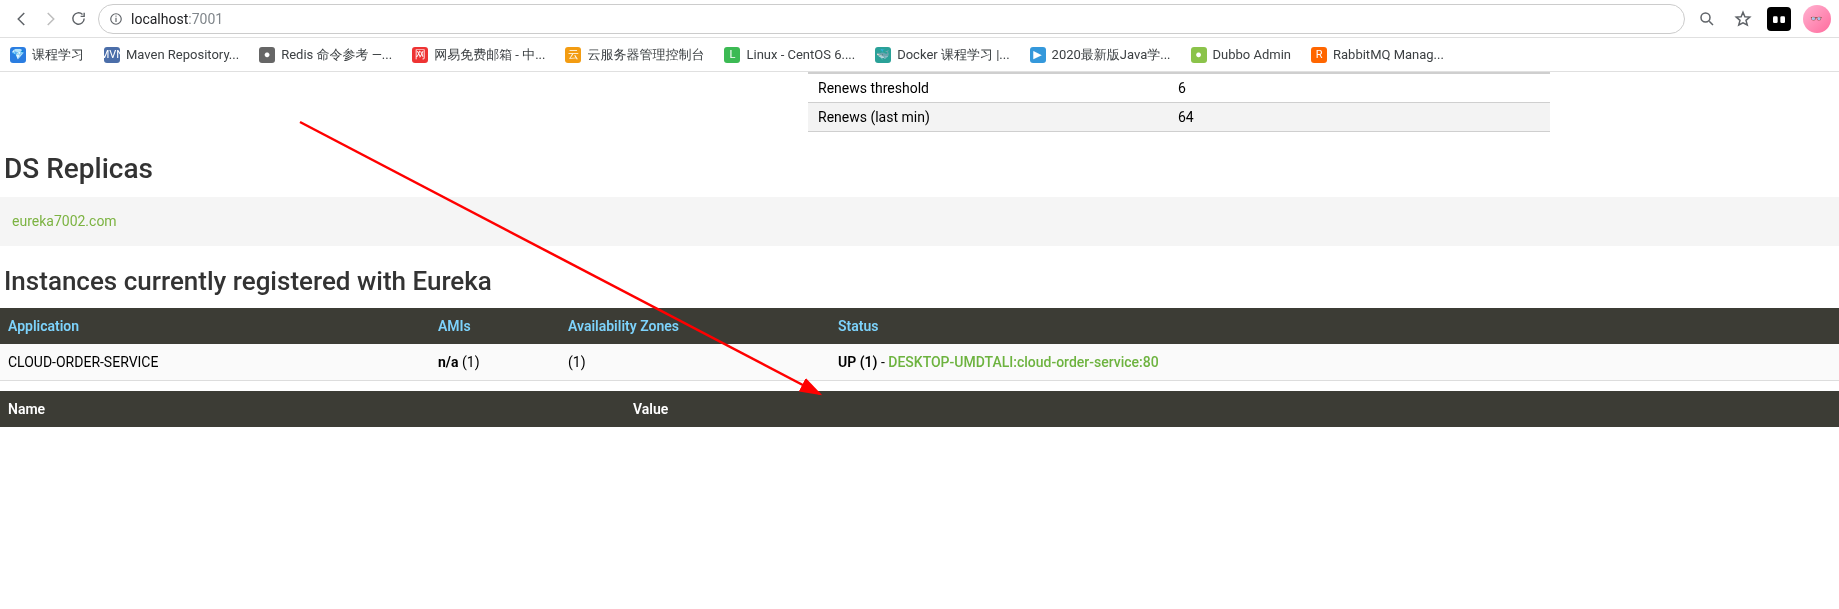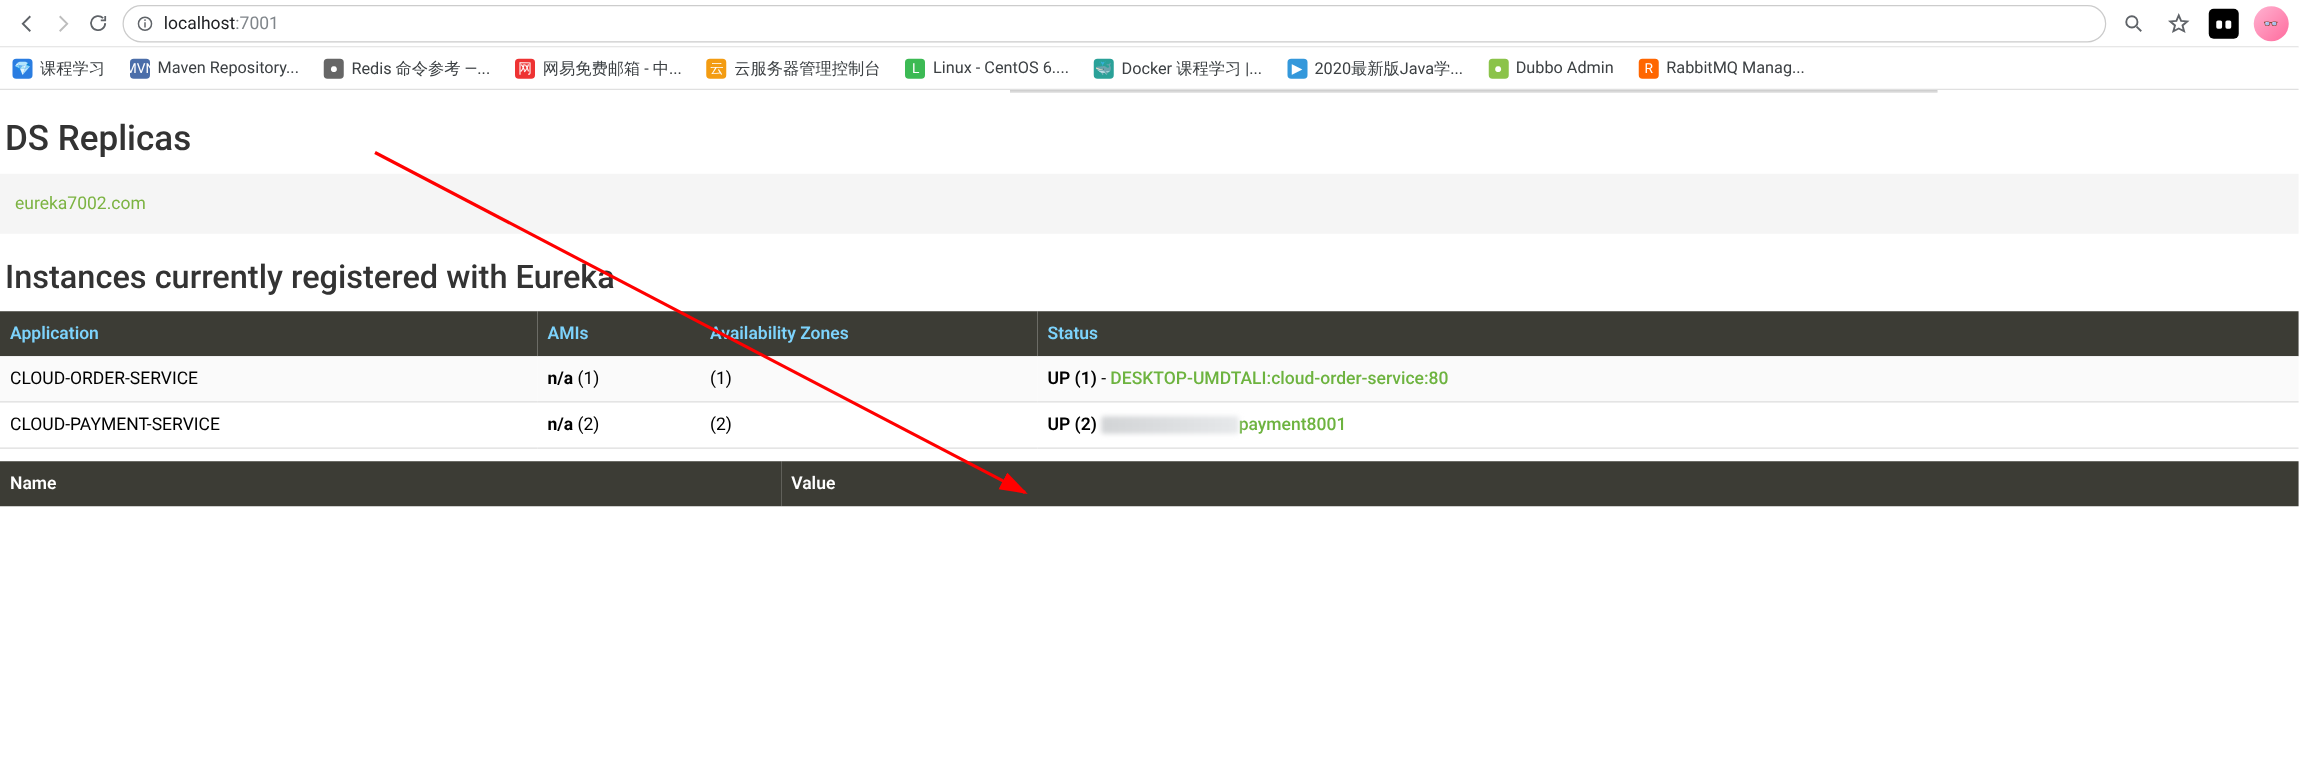--- a/index.html
+++ b/index.html
@@ -311,20 +311,28 @@
     <defs>
       <marker id="ah" markerWidth="10" markerHeight="10" refX="8" refY="3" orient="auto">
         <path d="M0,0 L9,3 L0,6 z" fill="#ff0000"></path>
       </marker>
     </defs>
     <line x1="300" y1="50" x2="820" y2="322" stroke="#ff0000" stroke-width="2.5" marker-end="url(#ah)"></line>
   </svg>
 
   <div class="top-info-table" id="top-info-table">
       <div class="row">
+      </div>
+      <div class="row">
+        <div class="k">Renews threshold</div>
+        <div class="v">6</div>
+      </div>
+      <div class="row">
+        <div class="k">Renews (last min)</div>
+        <div class="v">64</div>
       </div>
     </div>
 
   <h1 class="section">DS Replicas</h1>
   <div class="replica-area">
     <a class="replica-link">eureka7002.com</a>
   </div>
 
   <h1 class="section sub">Instances currently registered with Eureka</h1>
 
@@ -337,26 +345,20 @@
         <th>Status</th>
       </tr>
     </thead>
     <tbody id="inst-body">
         <tr>
           <td>CLOUD-ORDER-SERVICE</td>
           <td><b>n/a</b> (1)</td>
           <td>(1)</td>
           <td><span class="status-up">UP (1)</span> - <span class="link-green">DESKTOP-UMDTALI:cloud-order-service:80</span></td>
         </tr>
-        <tr>
-          <td>CLOUD-PAYMENT-SERVICE</td>
-          <td><b>n/a</b> (2)</td>
-          <td>(2)</td>
-          <td><span class="status-up">UP (2)</span> <span class="obscured"></span><span class="link-green">payment8001</span></td>
-        </tr>
       </tbody>
   </table>
 
 
   <table class="gen">
     <thead>
       <tr>
         <th class="col-name">Name</th>
         <th>Value</th>
       </tr>

